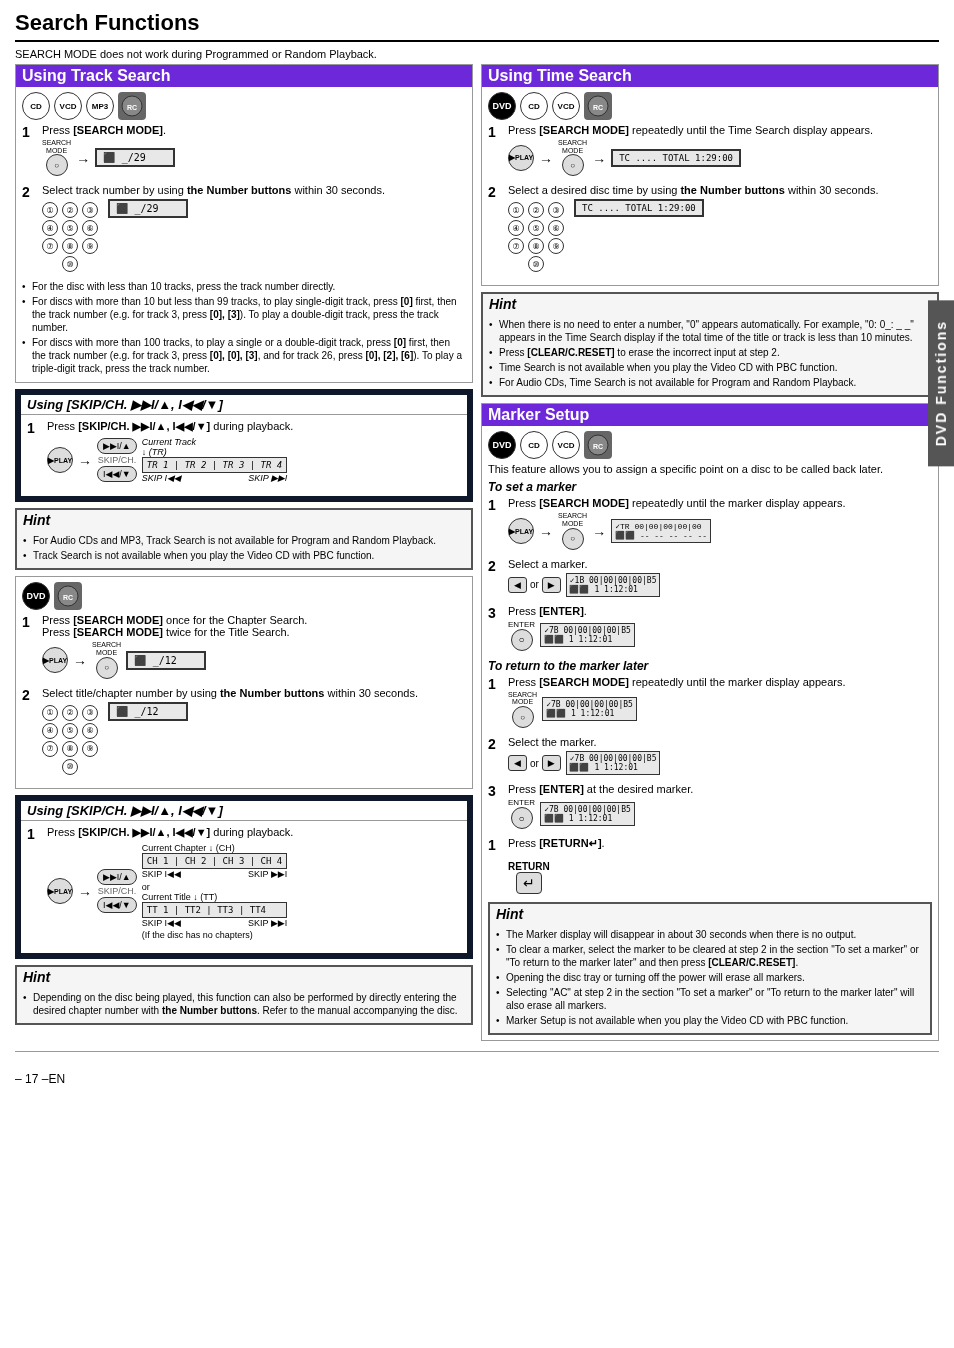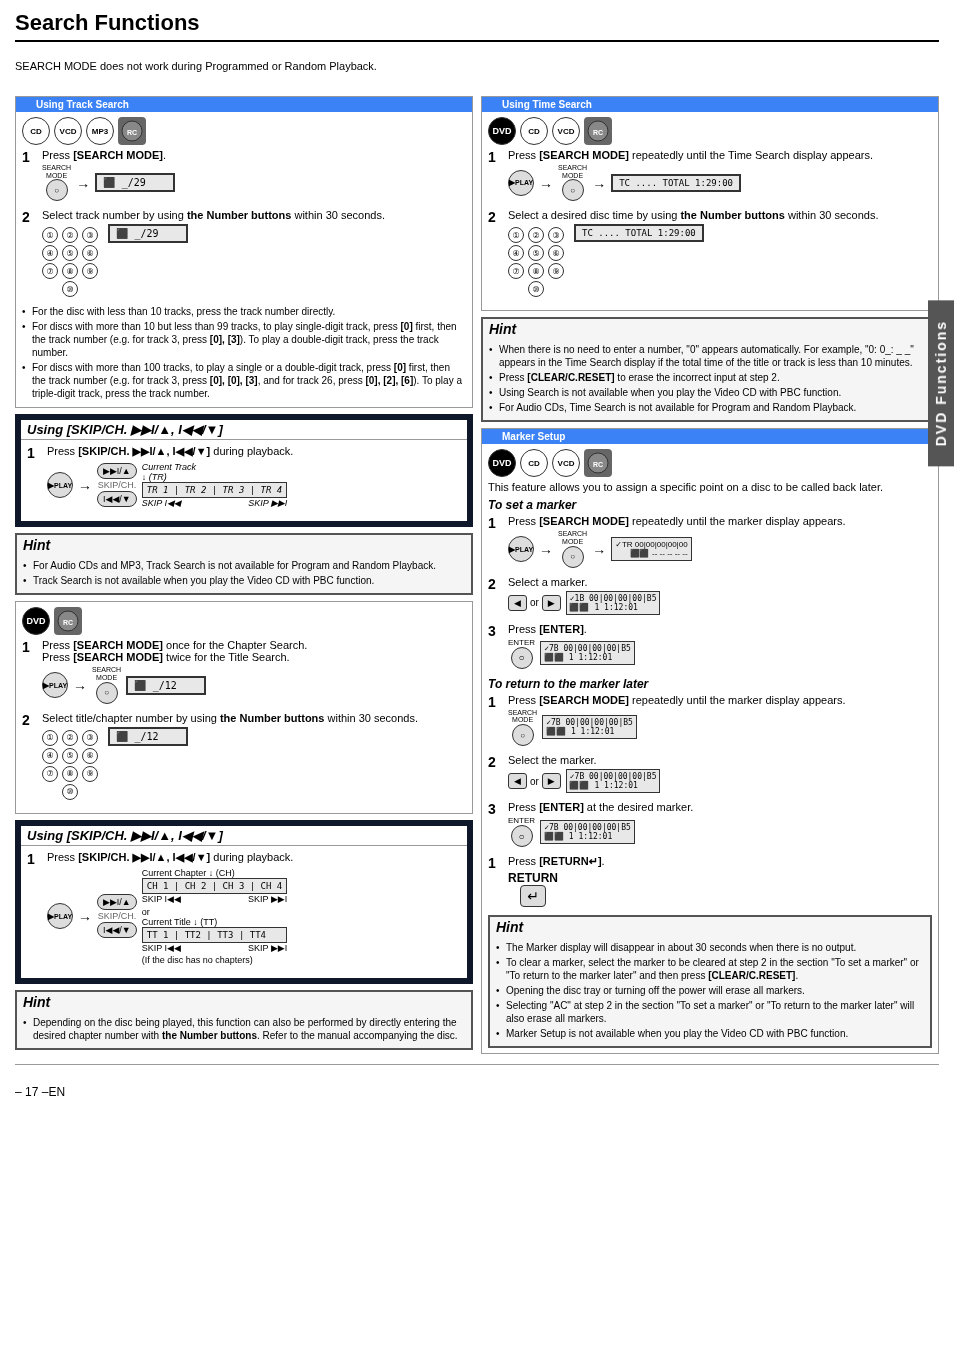--- a/index.html
+++ b/index.html
@@ -10,45 +10,45 @@
       color: #000;
       width: 954px;
       min-height: 1348px;
       padding: 10px 15px;
     }
     h1.page-title {
       font-size: 22px;
       font-weight: bold;
       border-bottom: 2px solid #000;
       padding-bottom: 4px;
-      margin-bottom: 18px;
+      margin-bottom: 6px;
     }
     .subtitle {
       font-size: 11px;
-      margin-bottom: 24px;
+      margin-bottom: 4px;
     }
     .main-layout {
       display: grid;
       grid-template-columns: 1fr 1fr;
       gap: 8px;
     }
     .left-col, .right-col {
       display: flex;
       flex-direction: column;
       gap: 6px;
     }
     .section {
       border: 1px solid #999;
     }
     .section-header {
-      background: #3b82f6;
+      background: #6d28d9;
       color: #fff;
-      font-size: 10px;
-      font-weight: bold;
-      padding: 2px 20px;
+      font-size: 16px;
+      font-weight: bold;
+      padding: 2px 6px;
     }
     .section-body {
       padding: 5px 6px;
       background: #fff;
     }
     .italic-header {
       background: #fff;
       border: 6px solid #0f172a;
     }
     .italic-header .section-header-italic {
@@ -254,21 +254,21 @@
       border-radius: 3px;
       padding: 2px 5px;
       font-size: 9px;
       background: #ddd;
     }
     .return-btn {
       display: inline-flex;
       flex-direction: column;
       align-items: center;
     }
-    .return-btn .label { font-size: 12px; font-weight: bold; }
+    .return-btn .label { font-size: 10px; font-weight: bold; margin-top: 8px; }
     .return-btn .circle {
       border: 1.5px solid #333;
       width: 26px;
       height: 22px;
       display: flex;
       align-items: center;
       justify-content: center;
       background: #ddd;
       font-size: 12px;
       border-radius: 4px;
@@ -556,21 +556,21 @@
         </div>
       </div>
     </div>
 
     <div class="hint-box">
       <div class="hint-title"><i>Hint</i></div>
       <div class="hint-body">
         <ul class="bullet-list">
           <li>When there is no need to enter a number, "0" appears automatically. For example, "0: 0_: _ _" appears in the Time Search display if the total time of the title or track is less than 10 minutes.</li>
           <li>Press <b>[CLEAR/C.RESET]</b> to erase the incorrect input at step 2.</li>
-          <li>Using Search is not available when you play the Video CD with PBC function.</li>
+          <li>Time Search is not available when you play the Video CD with PBC function.</li>
           <li>For Audio CDs, Time Search is not available for Program and Random Playback.</li>
         </ul>
       </div>
     </div>
 
     <div class="section">
       <div class="section-header">Marker Setup</div>
       <div class="section-body">
         <div class="disc-icons">
           <div class="disc-icon dvd">DVD</div>
@@ -592,21 +592,21 @@
             <div class="step-content">
               <div>Press <b>[SEARCH MODE]</b> repeatedly until the marker display appears.</div>
               <div class="diagram-row">
                 <div class="btn-circle">▶<br><span style="font-size:7px">PLAY</span></div>
                 <span class="arrow-right">→</span>
                 <div class="search-mode-btn">
                   <span class="label">SEARCH<br>MODE</span>
                   <div class="circle">○</div>
                 </div>
                 <span class="arrow-right">→</span>
-                <div style="font-family:Liberation Sans, sans-serif;font-size:8px;border:1.5px solid #333;background:#e8e8e8;padding:2px 3px;display:inline-block;text-align:right;">
+                <div style="font-family:Liberation Mono, monospace;font-size:8px;border:1.5px solid #333;background:#e8e8e8;padding:2px 3px;display:inline-block;">
                   ✓TR 00|00|00|00|00<br>
                   <span style="font-size:8px;">⬛⬛ -- -- -- -- --</span>
                 </div>
               </div>
             </div>
           </div>
           <div class="step">
             <span class="step-num">2</span>
             <div class="step-content">
               <div>Select a marker.</div>

